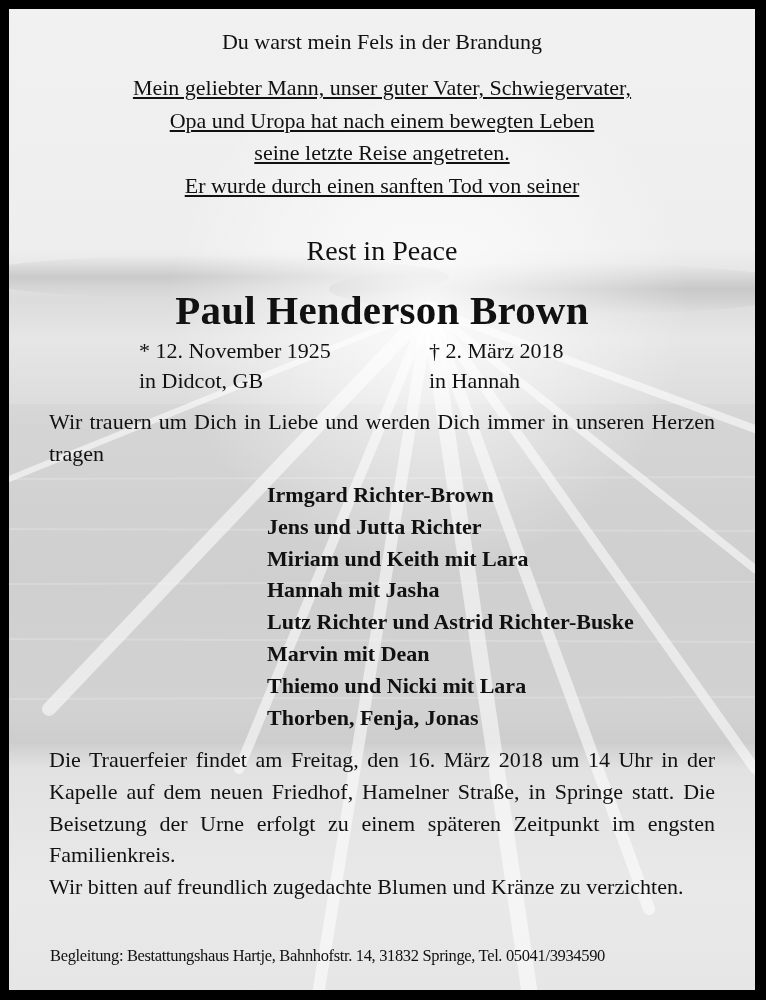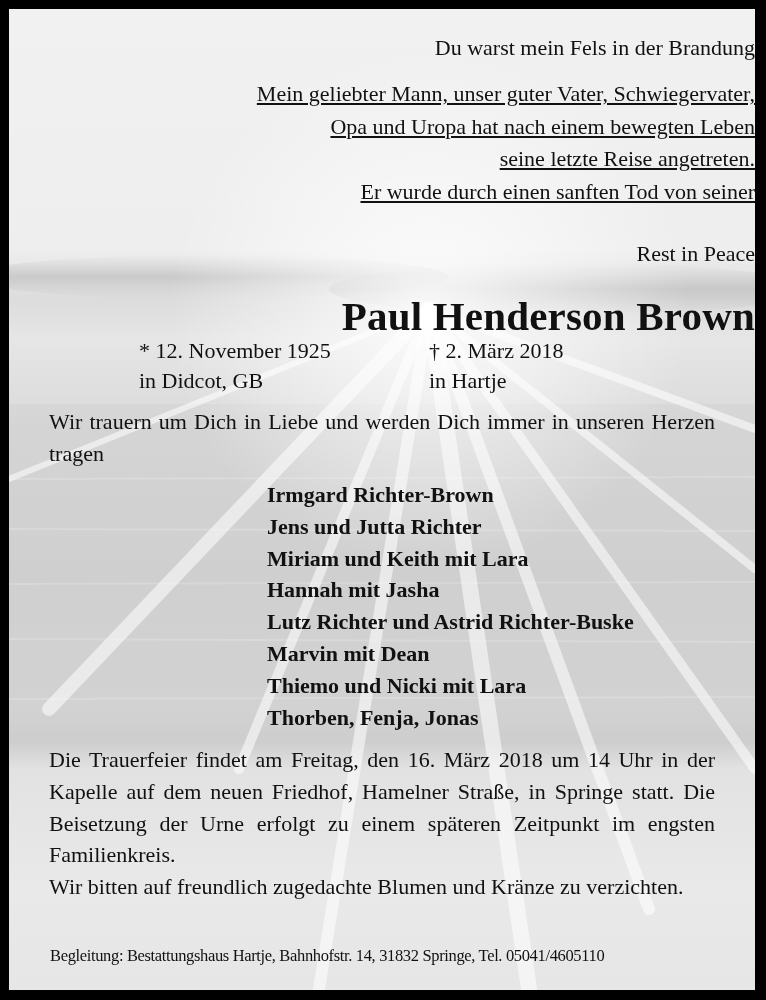--- a/index.html
+++ b/index.html
@@ -10,24 +10,24 @@
     .card {
       position: absolute; left: 9px; top: 9px; width: 746px; height: 981px;
       overflow: hidden;
       background:
         linear-gradient(180deg, #f1f1f1 0px, #eeeeee 240px, #dcdcdc 290px, #e6e6e6 330px, #d9d9d9 420px, #d2d2d2 560px, #d6d6d6 700px, #cfcfcf 735px, #e2e2e2 760px, #e9e9e9 880px, #e6e6e6 981px);
     }
     .rays {
       position: absolute; left: 0; top: 0; width: 746px; height: 981px; pointer-events: none;
     }
     .content { position: absolute; left: 0; top: 0; width: 746px; height: 981px; }
-    .center { text-align: right; margin-top: 6px; }
+    .center { text-align: center; }
     .motto { position: absolute; top: 20px; left: 0; width: 746px; font-size: 22px; }
     .intro { position: absolute; top: 63px; left: 0; width: 746px; font-size: 22px; line-height: 32.5px; text-decoration: underline; }
-    .rip { position: absolute; top: 226px; left: 0; width: 746px; font-size: 22px; }
+    .rip { position: absolute; top: 226px; left: 0; width: 746px; font-size: 28px; }
     .name {
       position: absolute; top: 277px; left: 0; width: 746px; font-size: 41px; font-weight: bold;
       letter-spacing: 0.2px;
     }
     .dates { position: absolute; top: 327px; left: 0; width: 746px; font-size: 22px; line-height: 30px; }
     .date-col { position: absolute; text-align: left; }
     .birth { left: 130px; width: 240px; }
     .death { left: 420px; width: 200px; }
     .mourn {
       position: absolute; top: 397px; left: 40px; width: 666px; font-size: 22px; line-height: 32px;
@@ -102,21 +102,21 @@
 
     <div class="name center">Paul Henderson Brown</div>
 
     <div class="dates">
       <div class="date-col birth">
         <div>* 12. November 1925</div>
         <div>in Didcot, GB</div>
       </div>
       <div class="date-col death">
         <div>† 2. März 2018</div>
-        <div>in Hartje</div>
+        <div>in Hannah</div>
       </div>
     </div>
 
     <div class="mourn">Wir trauern um Dich in Liebe und werden Dich immer in unseren Herzen tragen</div>
 
     <div class="family">
       <div>Irmgard Richter-Brown</div>
       <div>Jens und Jutta Richter</div>
       <div>Miriam und Keith mit Lara</div>
       <div>Hannah mit Jasha</div>
@@ -124,15 +124,15 @@
       <div>Marvin mit Dean</div>
       <div>Thiemo und Nicki mit Lara</div>
       <div>Thorben, Fenja, Jonas</div>
     </div>
 
     <div class="ceremony">
       <p>Die Trauerfeier findet am Freitag, den 16. März 2018 um 14 Uhr in der Kapelle auf dem neuen Friedhof, Hamelner Straße, in Springe statt. Die Beisetzung der Urne erfolgt zu einem späteren Zeitpunkt im engsten Familienkreis.</p>
       <p>Wir bitten auf freundlich zugedachte Blumen und Kränze zu verzichten.</p>
     </div>
 
-    <div class="undertaker">Begleitung: Bestattungshaus Hartje, Bahnhofstr. 14, 31832 Springe, Tel. 05041/4605110</div>
+    <div class="undertaker">Begleitung: Bestattungshaus Hartje, Bahnhofstr. 14, 31832 Springe, Tel. 05041/3934590</div>
   </div>
 </div>
 
 </body></html>

